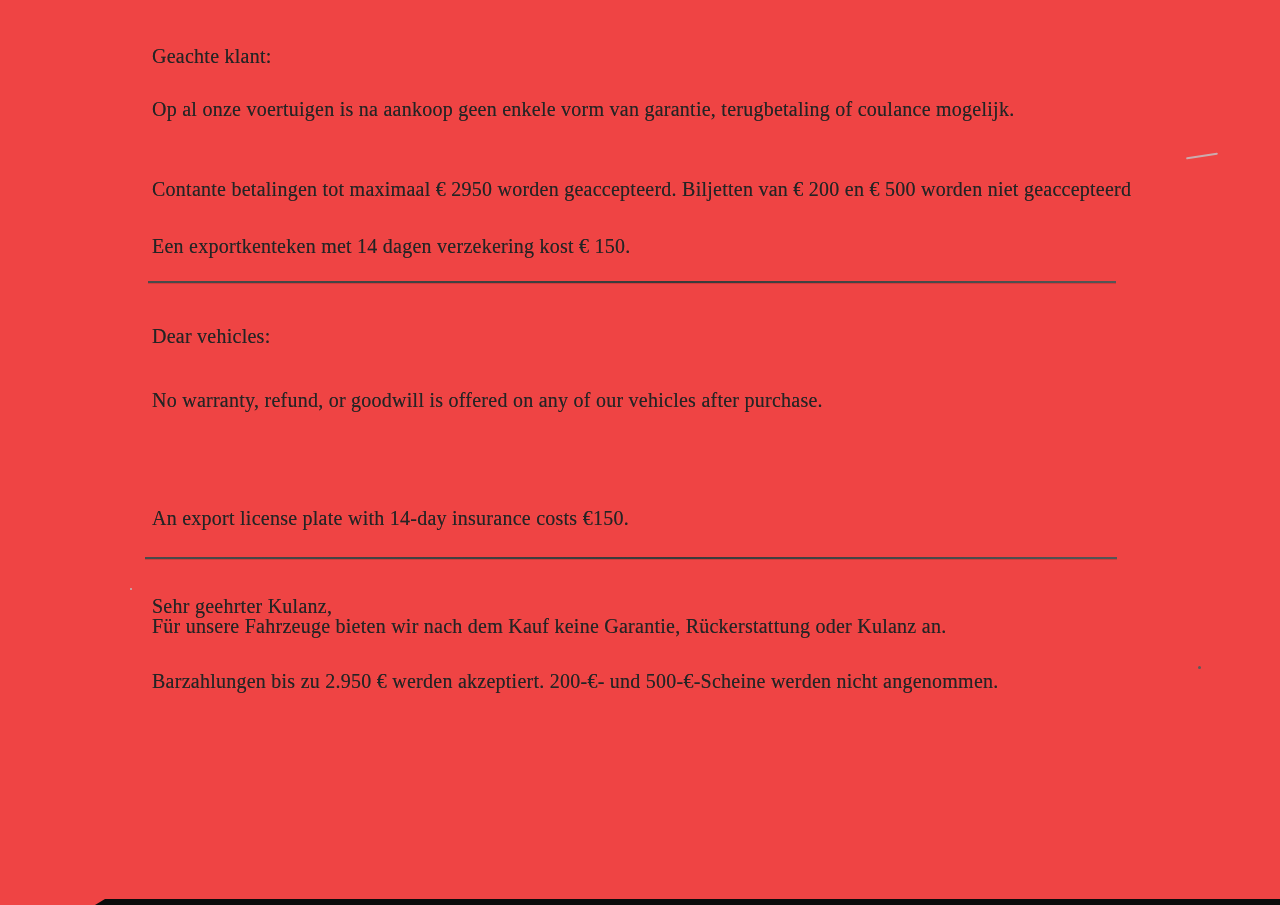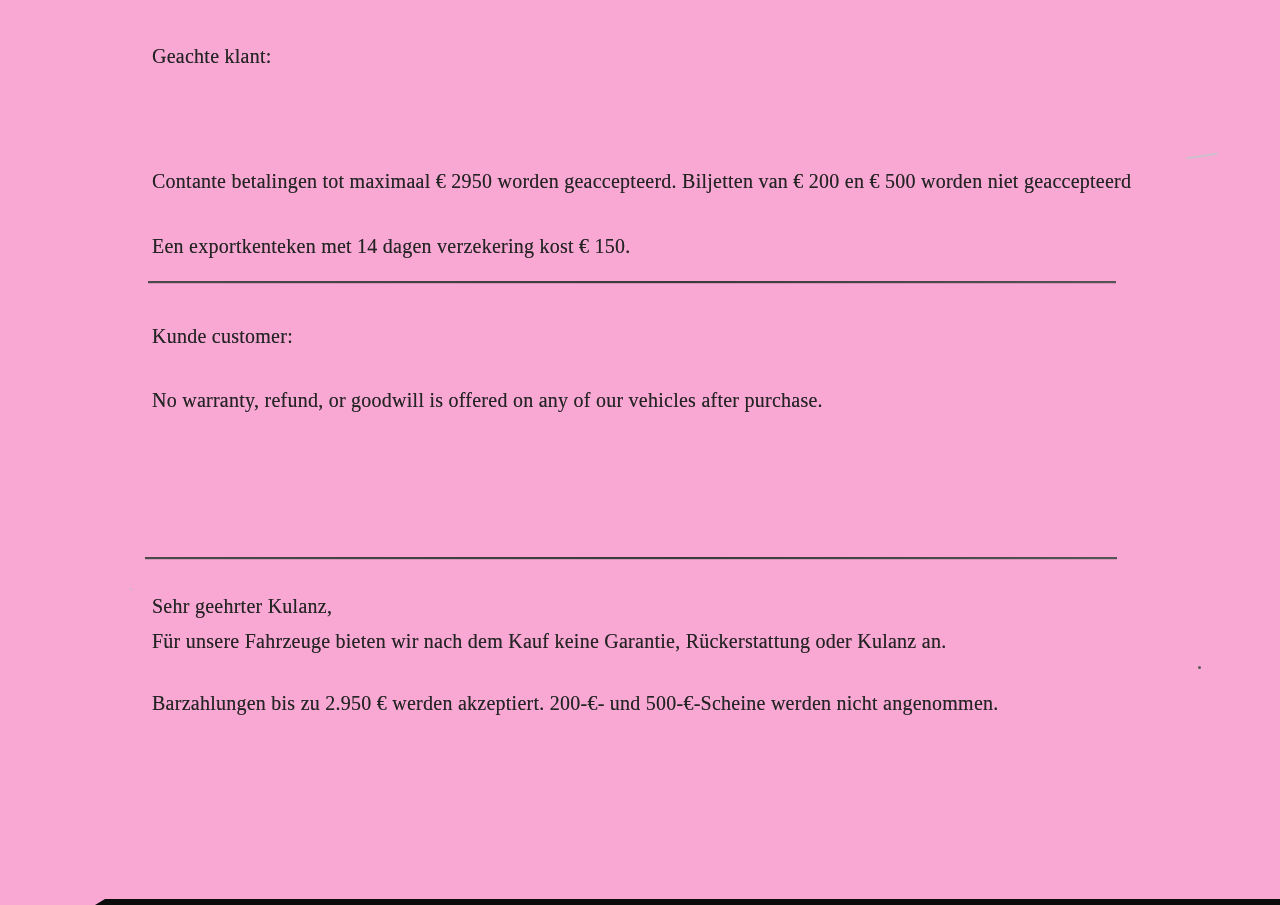--- a/index.html
+++ b/index.html
@@ -4,21 +4,21 @@
 <style>
   html, body {
     margin: 0;
     padding: 0;
     background: #ffffff;
   }
   .page {
     position: relative;
     width: 1280px;
     height: 905px;
-    background: #f9a8d4;
+    background: #ef4444;
     overflow: hidden;
     font-family: "Liberation Serif", "DejaVu Serif", serif;
     color: #242424;
   }
   .line {
     position: absolute;
     left: 152px;
     font-size: 20px;
     line-height: 26px;
     white-space: nowrap;
@@ -69,32 +69,34 @@
     background: #0c0c0c;
     clip-path: polygon(0 100%, 10px 0, 100% 0, 100% 100%);
   }
 </style>
 </head>
 <body>
 
 <div class="page">
 
   <div class="line" style="top:43px">Geachte klant:</div>
-  <div class="line" style="top:168px">Contante betalingen tot maximaal € 2950 worden geaccepteerd. Biljetten van € 200 en € 500 worden niet geaccepteerd</div>
+  <div class="line" style="top:96px">Op al onze voertuigen is na aankoop geen enkele vorm van garantie, terugbetaling of coulance mogelijk.</div>
+  <div class="line" style="top:176px">Contante betalingen tot maximaal € 2950 worden geaccepteerd. Biljetten van € 200 en € 500 worden niet geaccepteerd</div>
   <div class="line" style="top:233px">Een exportkenteken met 14 dagen verzekering kost € 150.</div>
 
   <div class="divider" style="top:281px; left:148px; width:968px"></div>
 
-  <div class="line" style="top:323px">Kunde customer:</div>
+  <div class="line" style="top:323px">Dear vehicles:</div>
   <div class="line" style="top:387px">No warranty, refund, or goodwill is offered on any of our vehicles after purchase.</div>
+  <div class="line" style="top:505px">An export license plate with 14-day insurance costs €150.</div>
 
   <div class="divider" style="top:557px; left:145px; width:972px"></div>
 
   <div class="line" style="top:593px">Sehr geehrter Kulanz,</div>
-  <div class="line" style="top:628px">Für unsere Fahrzeuge bieten wir nach dem Kauf keine Garantie, Rückerstattung oder Kulanz an.</div>
-  <div class="line" style="top:690px">Barzahlungen bis zu 2.950 € werden akzeptiert. 200-€- und 500-€-Scheine werden nicht angenommen.</div>
+  <div class="line" style="top:613px">Für unsere Fahrzeuge bieten wir nach dem Kauf keine Garantie, Rückerstattung oder Kulanz an.</div>
+  <div class="line" style="top:668px">Barzahlungen bis zu 2.950 € werden akzeptiert. 200-€- und 500-€-Scheine werden nicht angenommen.</div>
 
   <div class="artifact-pen-mark"></div>
   <div class="artifact-dot"></div>
   <div class="artifact-speck"></div>
   <div class="scan-edge-bar"></div>
 
 </div>
 
 </body></html>

